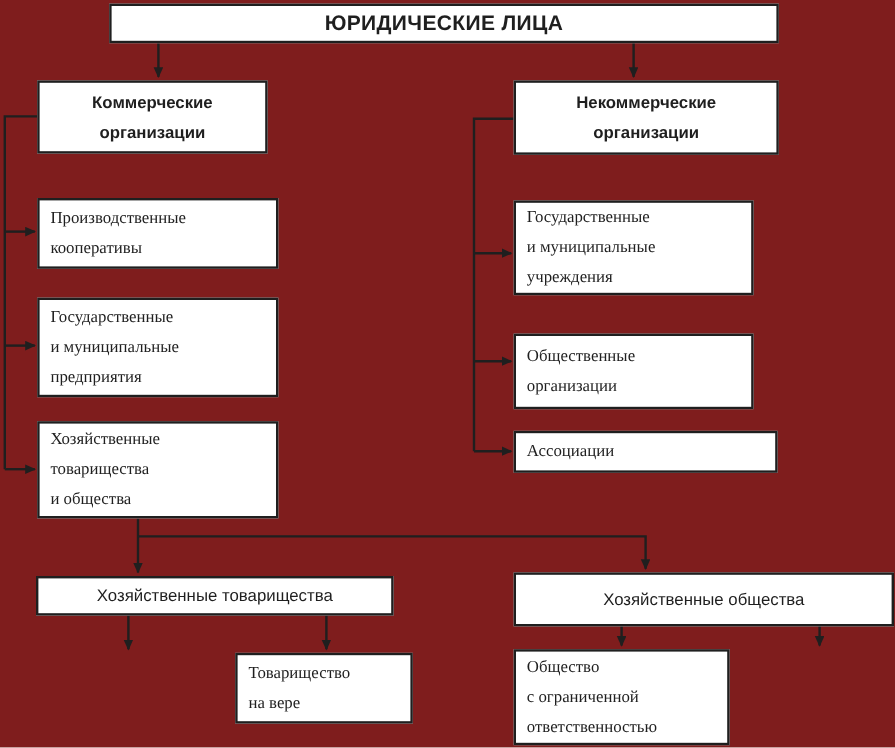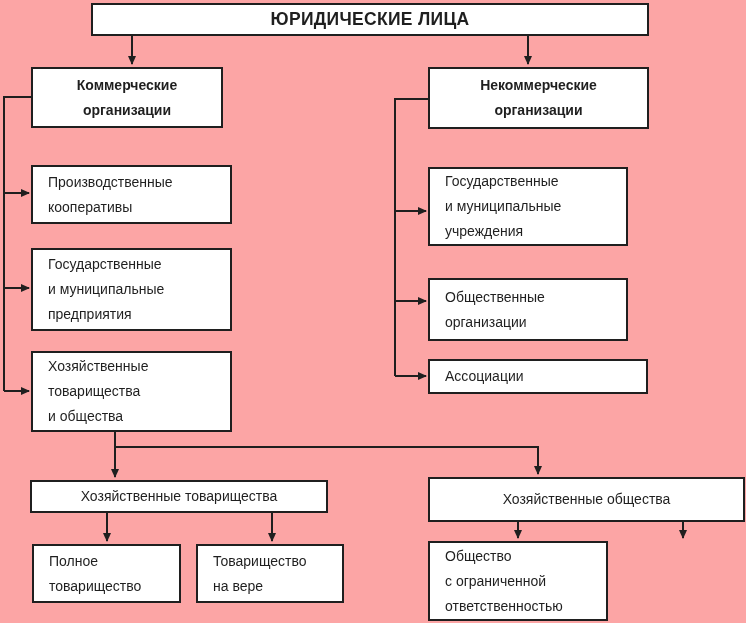--- a/index.html
+++ b/index.html
@@ -4,21 +4,21 @@
 <style>
   html, body {
     margin: 0;
     padding: 0;
     background: #ffffff;
   }
   #canvas {
     position: relative;
     width: 746px;
     height: 623px;
-    background: #fca5a5;
+    background: #7f1d1d;
     font-family: "Liberation Sans", "DejaVu Sans", sans-serif;
     color: #1f1f1f;
     overflow: hidden;
   }
   #connectors {
     position: absolute;
     left: 0;
     top: 0;
     width: 746px;
     height: 623px;
@@ -35,21 +35,22 @@
     white-space: pre-line;
   }
   .node.center {
     justify-content: center;
     text-align: center;
     padding: 0 4px;
   }
   .node.left {
     justify-content: flex-start;
     text-align: left;
-    padding: 2px 5px 2px 15px;
+    padding: 2px 5px 2px 9px;
+    font-family: Liberation Serif, serif;
   }
   .node.bold {
     font-weight: bold;
   }
   .node.title {
     font-size: 17.5px;
     letter-spacing: 0.3px;
   }
 </style>
 </head>
@@ -114,22 +115,20 @@
 
   <div class="node left" style="left:428px; top:278px; width:200px; height:63px;">Общественные
 организации</div>
 
   <div class="node left" style="left:428px; top:359px; width:220px; height:35px;">Ассоциации</div>
 
   <div class="node center" style="left:30px; top:480px; width:298px; height:33px;">Хозяйственные товарищества</div>
 
   <div class="node center" style="left:428px; top:477px; width:317px; height:45px;">Хозяйственные общества</div>
 
-  <div class="node left" style="left:32px; top:544px; width:149px; height:59px;">Полное
-товарищество</div>
 
   <div class="node left" style="left:196px; top:544px; width:148px; height:59px;">Товарищество
 на вере</div>
 
   <div class="node left" style="left:428px; top:541px; width:180px; height:80px;">Общество
 с ограниченной
 ответственностью</div>
 
 
 </div>

